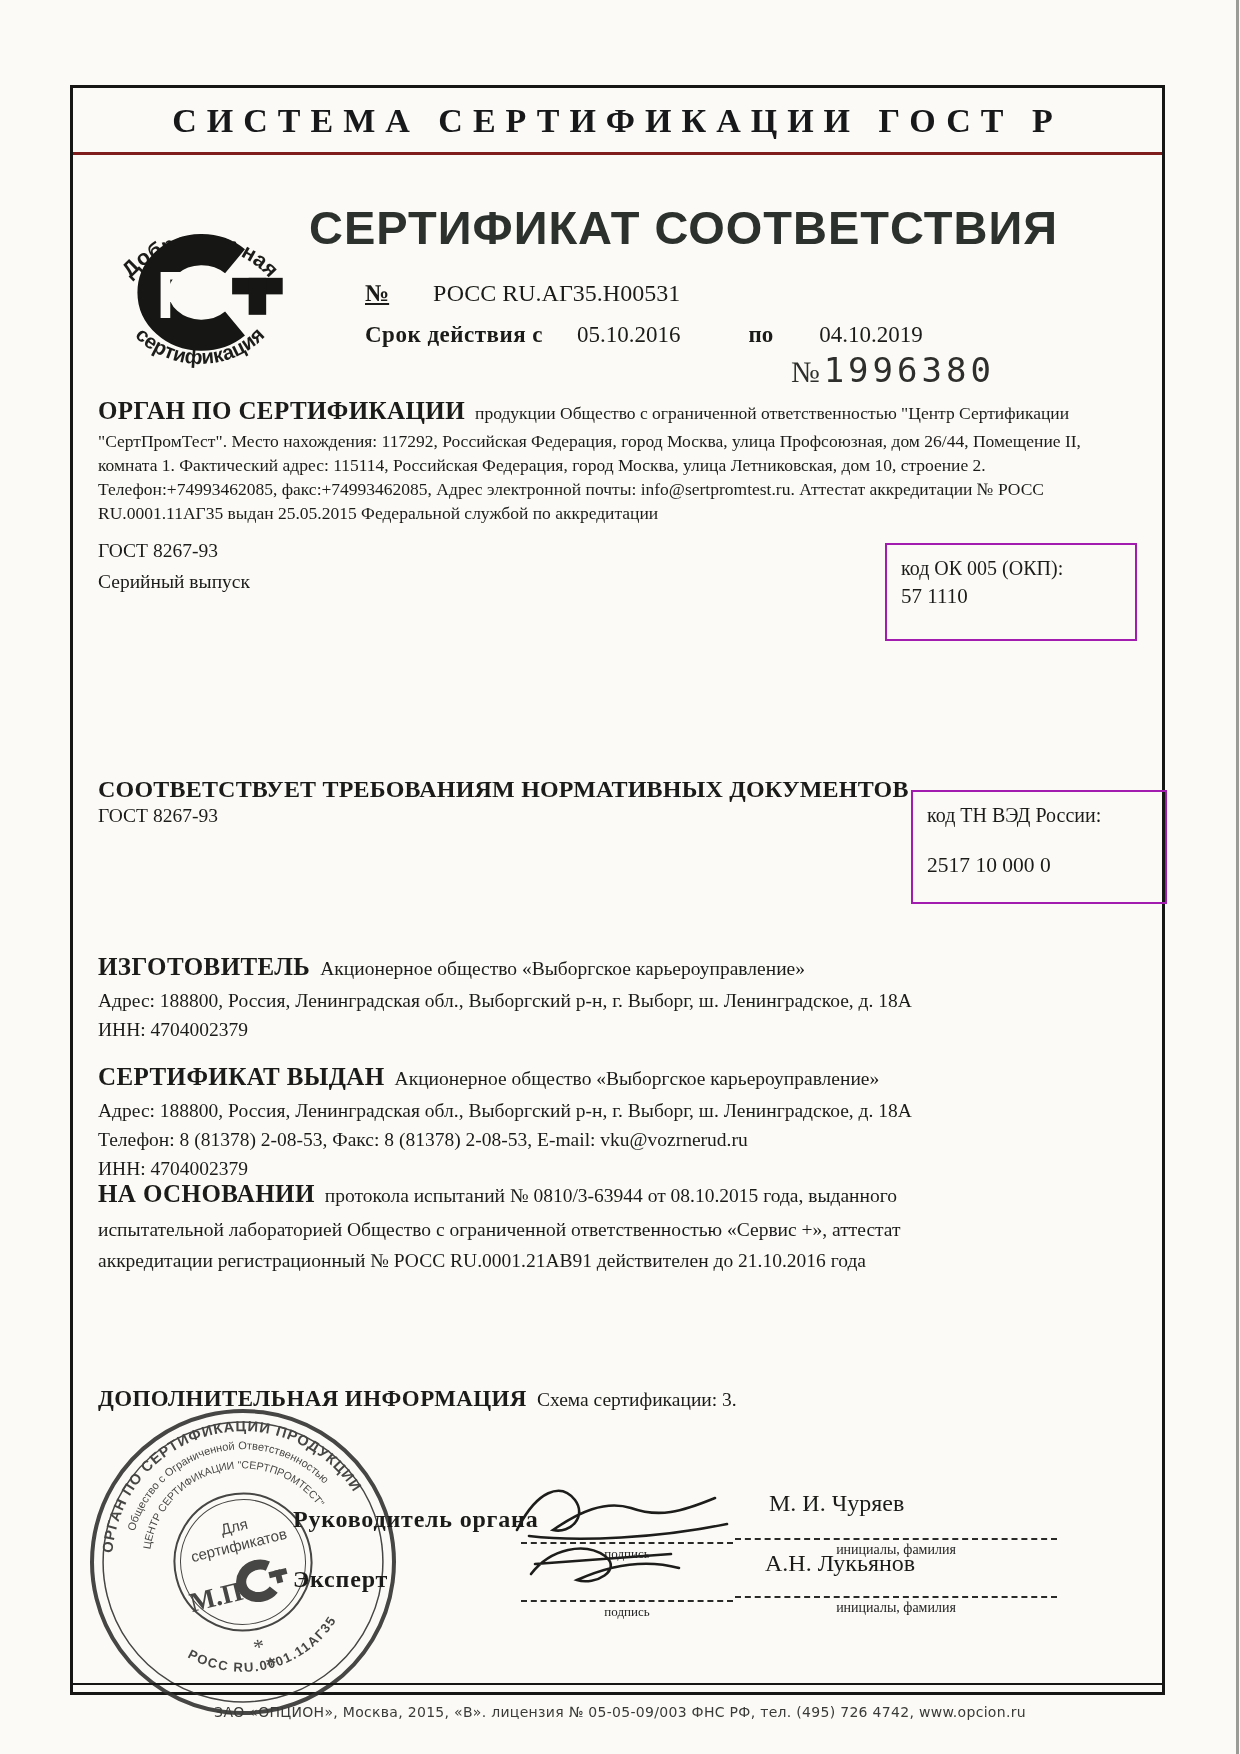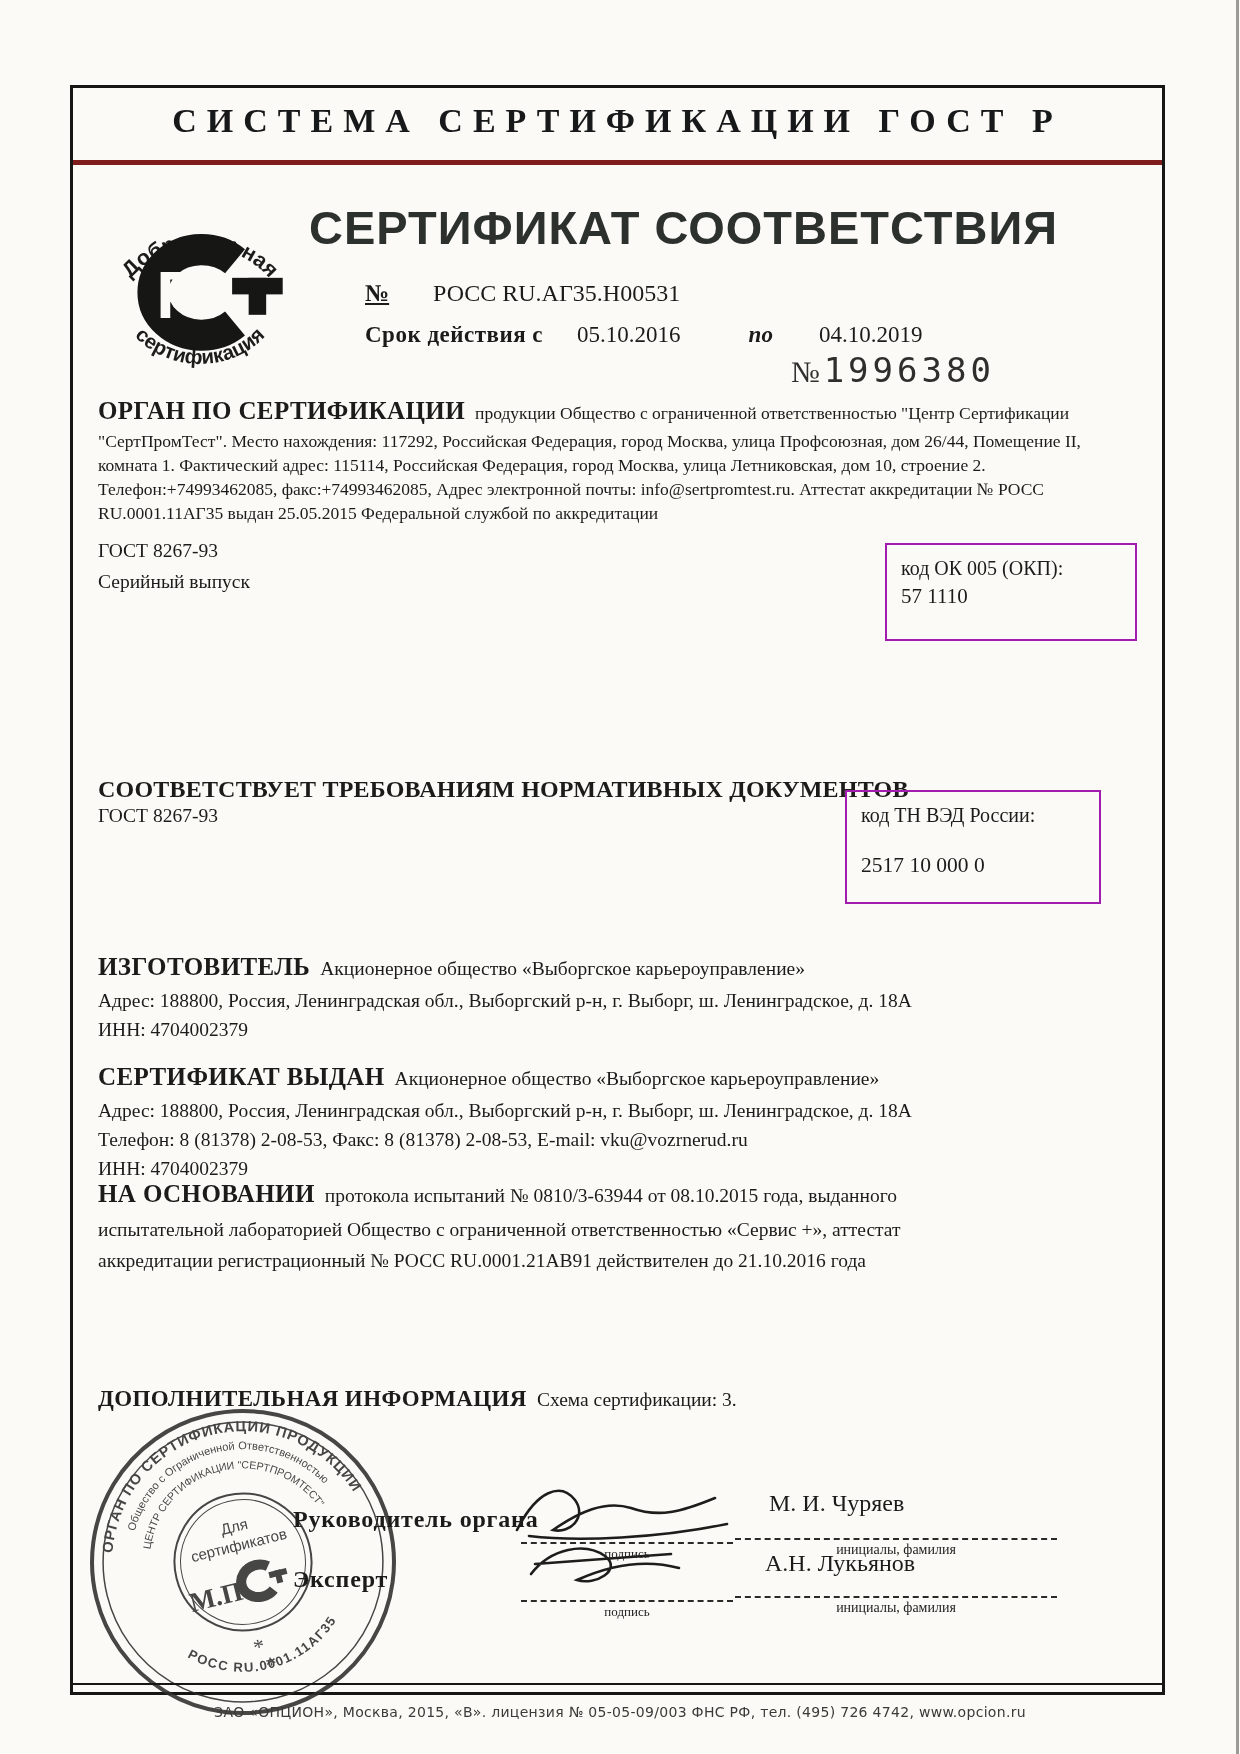--- a/index.html
+++ b/index.html
@@ -2,53 +2,53 @@
 <html><head>
 <meta charset="utf-8">
 <style>
   html,body{margin:0;padding:0;}
   body{background:#d9d9d6;font-family:"Liberation Serif","DejaVu Serif",serif;}
   .page{position:relative;width:1240px;height:1754px;margin:0 auto;background:#fbfaf6;color:#1b1b19;overflow:hidden;}
   .scan-edge{position:absolute;right:1px;top:0;width:3px;height:100%;background:#4a4a48;opacity:.55;}
   .frame{position:absolute;left:70px;top:85px;width:1095px;height:1610px;border:3px solid #161614;box-sizing:border-box;}
   .inner-bottom-line{position:absolute;left:0;right:0;bottom:7px;border-top:2px solid #161614;}
 
-  .header-box{position:absolute;left:0;top:0;width:100%;box-sizing:border-box;border-bottom:5px solid #7f1d1d;padding:14px 6px 20px 6px;}
+  .header-box{position:absolute;left:0;top:0;width:100%;box-sizing:border-box;border-bottom:3px solid #7f1d1d;padding:14px 6px 12px 6px;}
   .h1{text-align:center;font-size:34px;font-weight:bold;letter-spacing:10px;color:#17181a;}
   .h2{text-align:center;font-size:22px;font-weight:bold;letter-spacing:.5px;margin-top:8px;color:#17181a;}
 
   .logo{position:absolute;left:22px;top:112px;width:210px;height:180px;}
   .cert-title{position:absolute;left:236px;top:112px;font-family:"Liberation Sans","DejaVu Sans",sans-serif;font-weight:700;font-size:47px;letter-spacing:1px;color:#2c312d;white-space:nowrap;}
 
   .no-line{position:absolute;left:292px;top:192px;font-size:24px;}
   .no-sym{font-weight:bold;text-decoration:underline;}
   .no-val{position:absolute;left:68px;top:0;white-space:nowrap;}
 
   .validity{position:absolute;left:292px;top:234px;font-size:23px;white-space:nowrap;}
   .validity b{letter-spacing:.5px;}
   .v-from{margin-left:34px;}
-  .v-po{margin-left:68px;font-weight:bold;font-style:italic;}
+  .v-po{margin-left:68px;font-weight:bold;}
   .v-to{margin-left:46px;}
 
   .form-number{position:absolute;left:718px;top:262px;white-space:nowrap;color:#2e2e2c;}
   .form-number .sym{font-size:30px;}
   .form-number .digits{font-family:"DejaVu Sans Mono","Liberation Mono",monospace;font-size:34px;letter-spacing:4px;}
 
   .sec{position:absolute;left:25px;}
   .sec-head{font-size:25px;font-weight:bold;letter-spacing:.4px;padding-right:10px;}
   .sec-body{font-size:17.5px;}
   .body19{font-size:19.5px;}
 
   .organ{top:306px;width:1044px;line-height:1.38;}
   .product{top:448px;width:724px;line-height:1.58;}
   .product .line{font-size:19.5px;}
   .code-box{position:absolute;border:2px solid #a21caf;box-sizing:border-box;padding:12px 14px;font-size:20px;}
   .okp-box{left:812px;top:455px;width:252px;height:98px;}
   .okp-box .val{margin-top:4px;font-size:21px;}
-  .tnved-box{left:772px;top:702px;width:256px;height:114px;}
+  .tnved-box{left:838px;top:702px;width:256px;height:114px;}
   .tnved-box .val{margin-top:26px;font-size:21.5px;}
 
   .compliance{top:688px;width:1044px;}
   .compliance .head{font-size:24px;font-weight:bold;letter-spacing:.2px;}
   .compliance .gost{font-size:19.5px;margin-top:2px;}
 
   .maker{top:860px;width:1044px;line-height:1.5;}
   .issued{top:970px;width:1044px;line-height:1.5;}
   .basis{top:1086px;width:910px;line-height:1.6;}
   .basis .sec-body{font-size:19.5px;}

